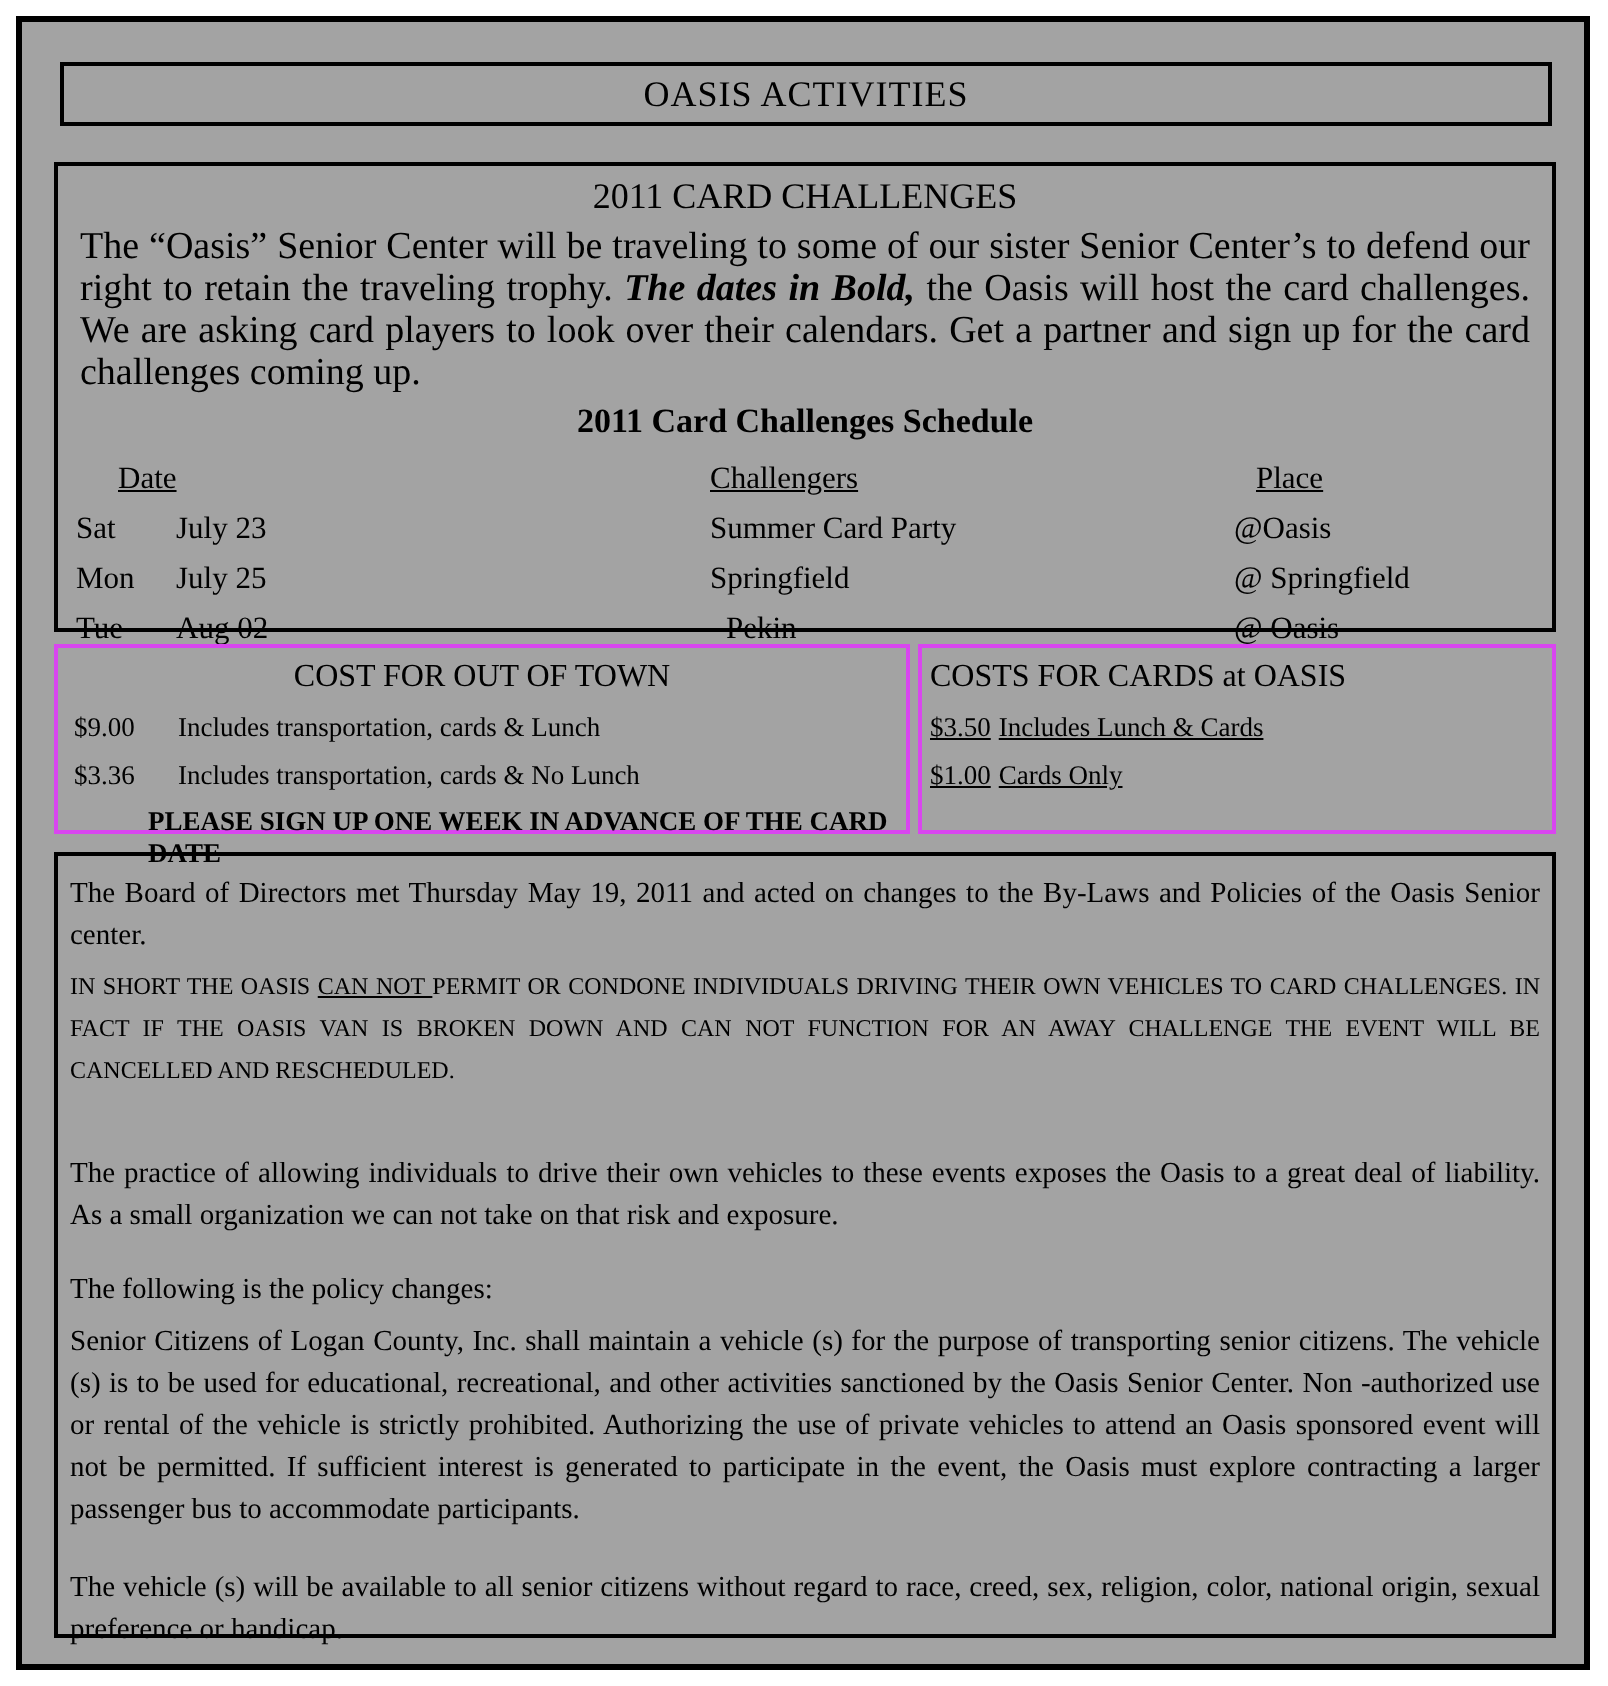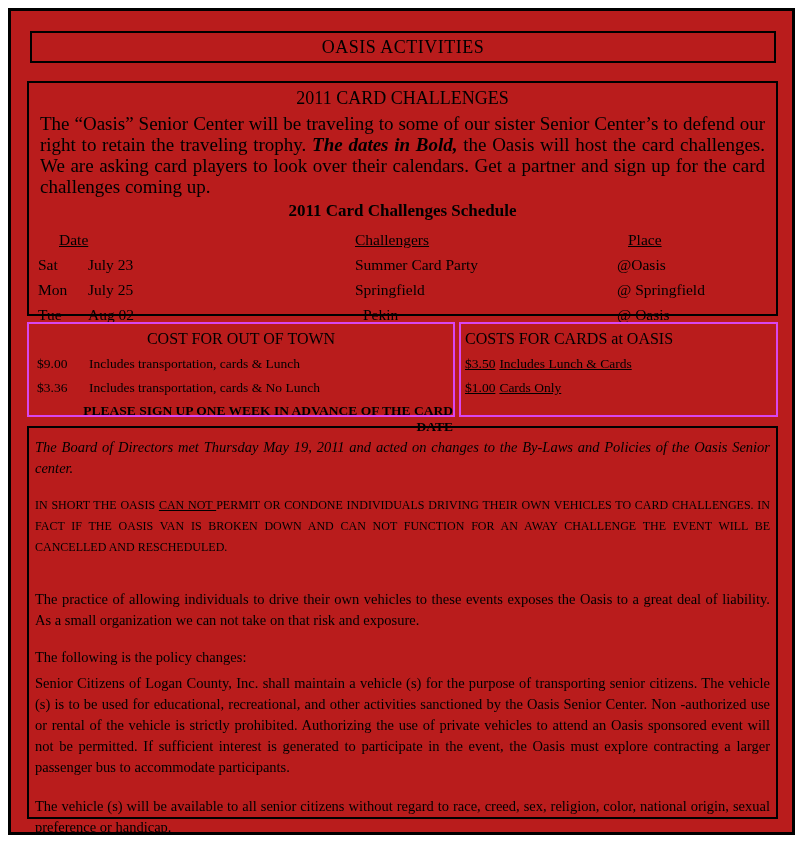--- a/index.html
+++ b/index.html
@@ -10,21 +10,21 @@
     height: 843px;
     overflow: hidden;
     font-family: "Liberation Serif", "DejaVu Serif", serif;
     color: #000000;
   }
   .page {
     position: absolute;
     left: 8px; top: 8px;
     width: 781px; height: 821px;
     border: 3px solid #000000;
-    background: #b91c1c;
+    background: #a3a3a3;
     box-sizing: content-box;
   }
   
   .title-box {
     margin: 20px 16px 0 19px;
     border: 2px solid #000000;
     height: 28px;
     display: flex;
     align-items: center;
     justify-content: center;
@@ -99,39 +99,39 @@
     font-size: 13.5px;
     margin-top: 8px;
     padding-left: 8px;
   }
   .cost-left .cost-item .price { display: inline-block; width: 52px; }
   .cost-right .cost-item { padding-left: 4px; margin-top: 8px; text-decoration: underline; }
   .cost-right .cost-item .price { margin-right: 4px; }
   .cost-note {
     font-size: 13.5px;
     font-weight: bold;
-    text-align: right;
+    text-align: left;
     margin-top: 7px;
     margin-left: 45px;
   }
   
   .policy-box {
     margin: 9px 14px 0 16px;
     border: 2px solid #000000;
     height: 380px;
     padding: 9px 6px 0 6px;
     box-sizing: content-box;
   }
   .policy-box p {
     margin: 0;
     text-align: justify;
     font-size: 14.5px;
     line-height: 21px;
   }
-  .policy-box .p1 { margin-bottom: 16px; font-style: italic; }
+  .policy-box .p1 { margin-bottom: 4px; }
   .policy-box .p2 { font-size: 12px; line-height: 21px; margin-bottom: 31px; }
   .policy-box .p2 .ul { text-decoration: underline; }
   .policy-box .p3 { margin-bottom: 16px; }
   .policy-box .p4 { margin-bottom: 5px; text-align: left; }
   .policy-box .p5 { margin-bottom: 18px; }
 </style>
 </head>
 <body>
 
 <div class="page">

